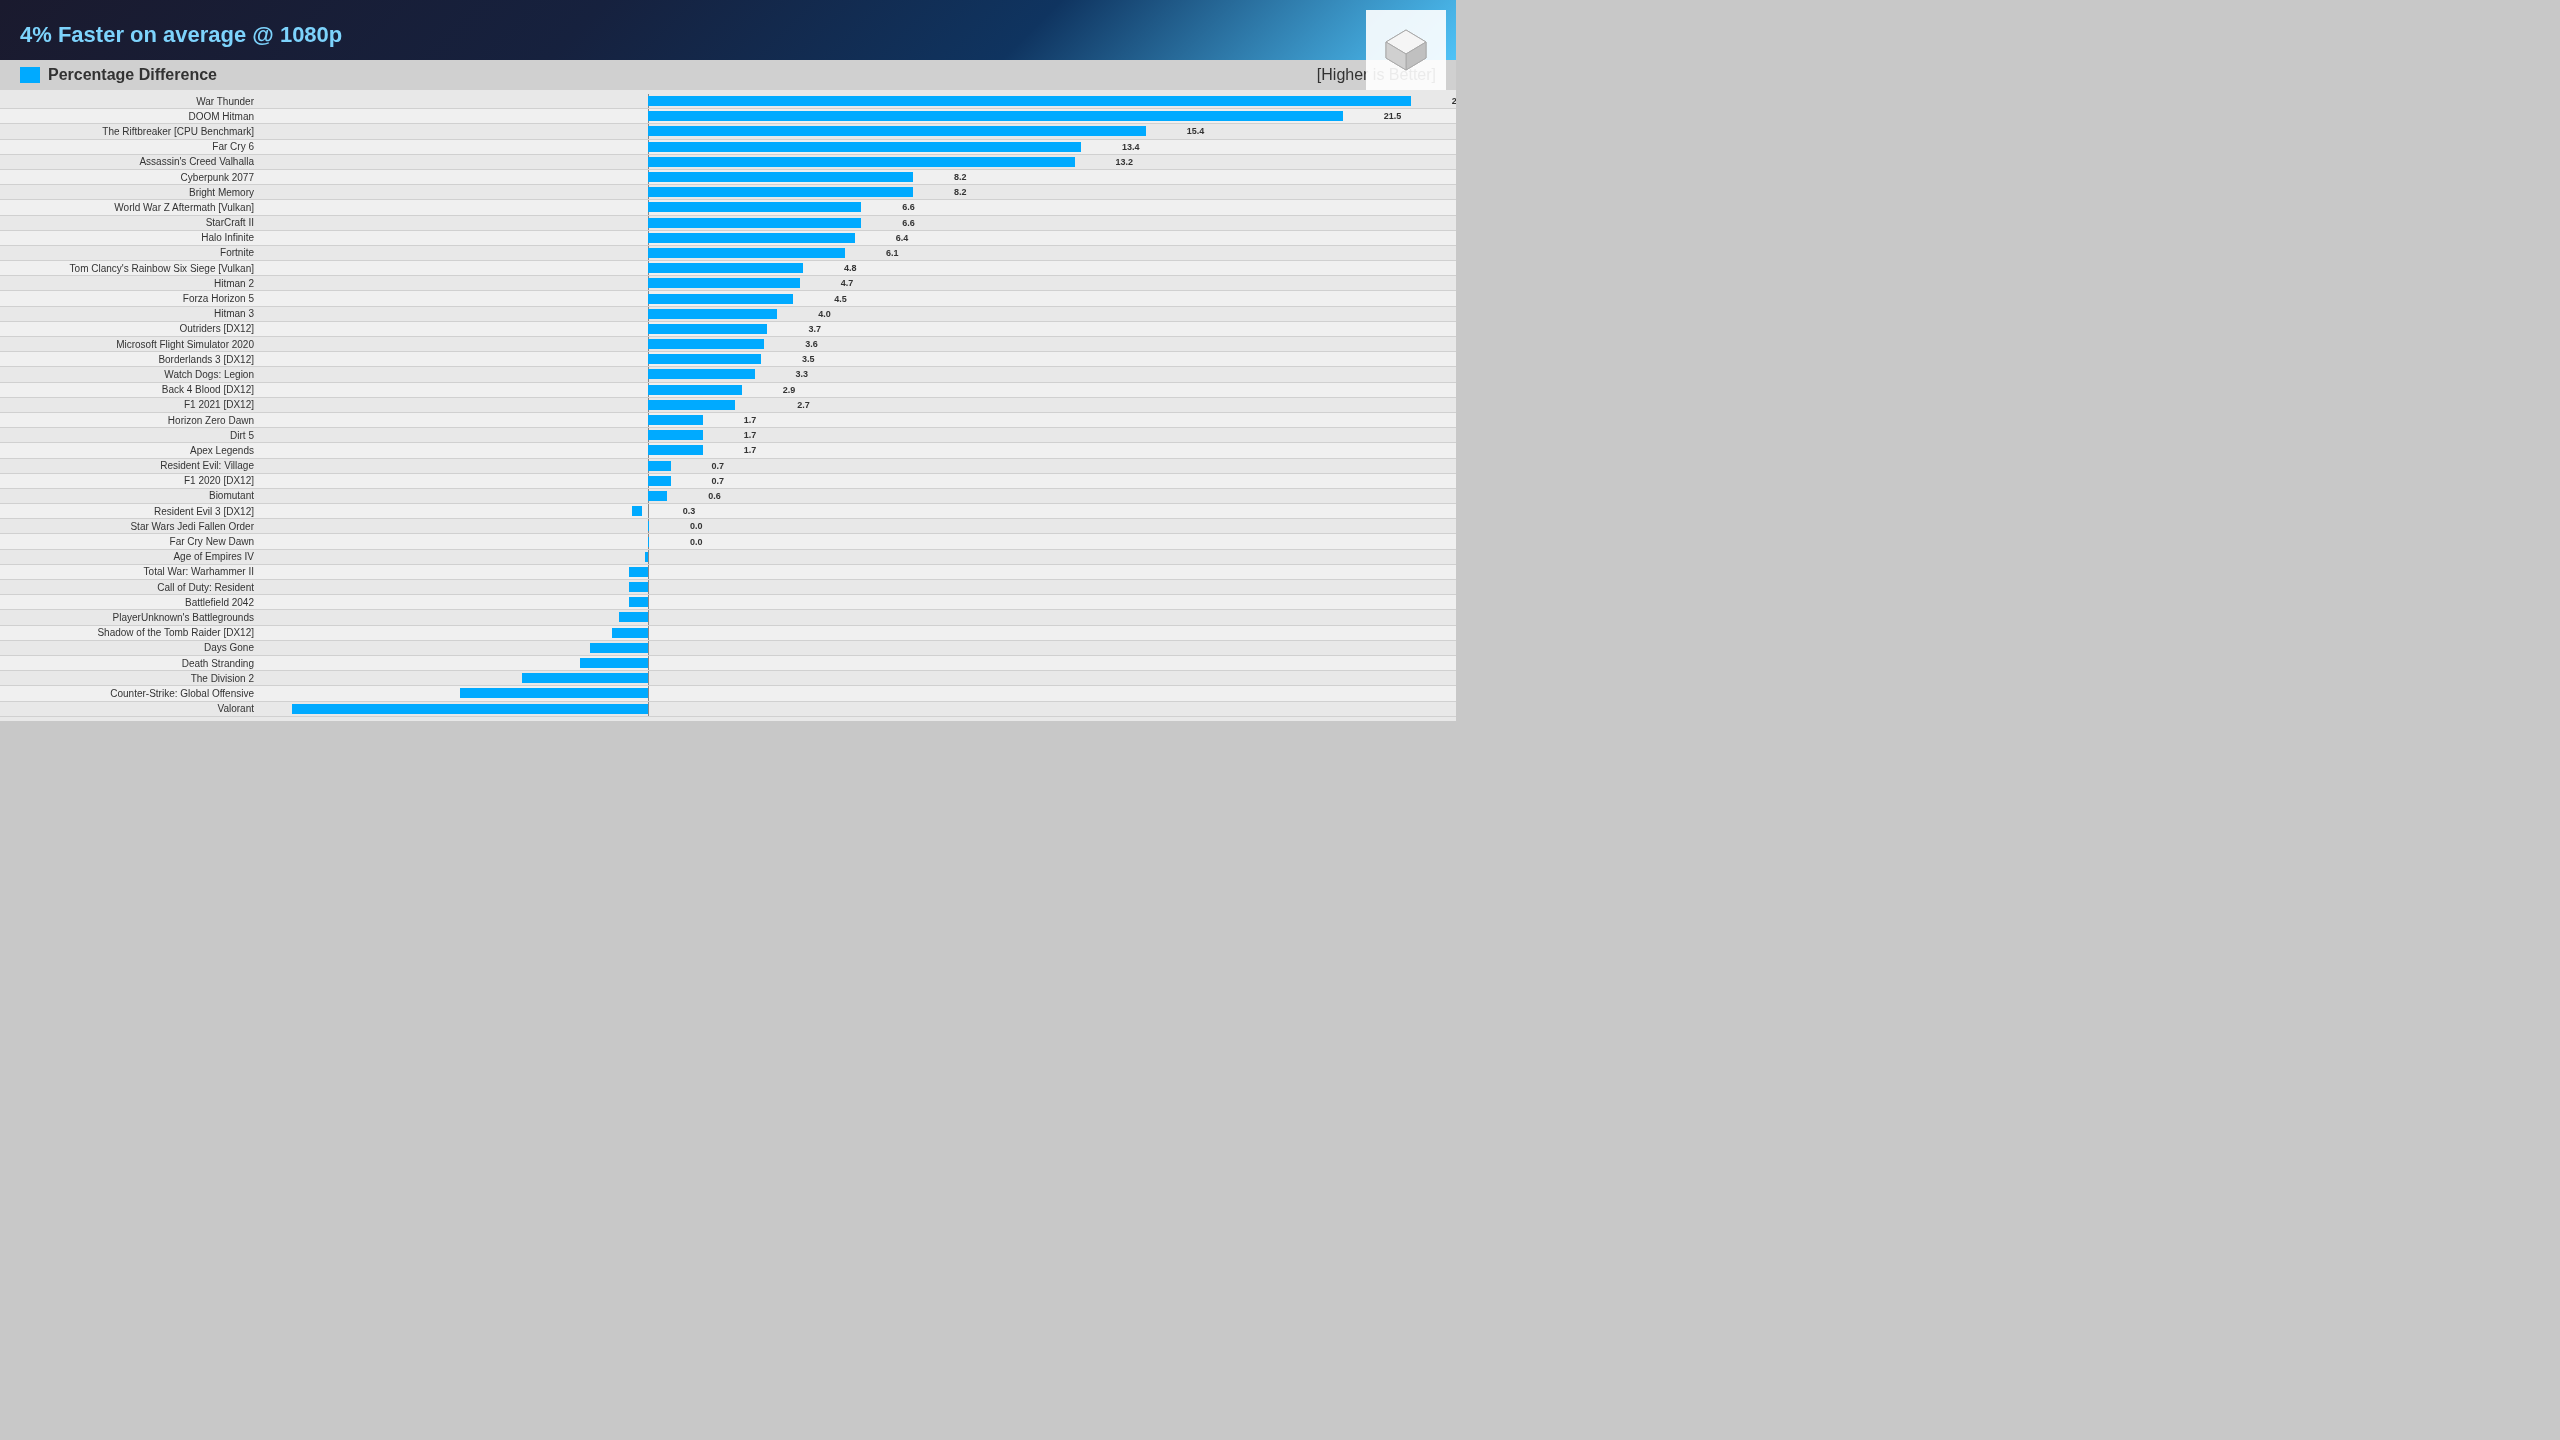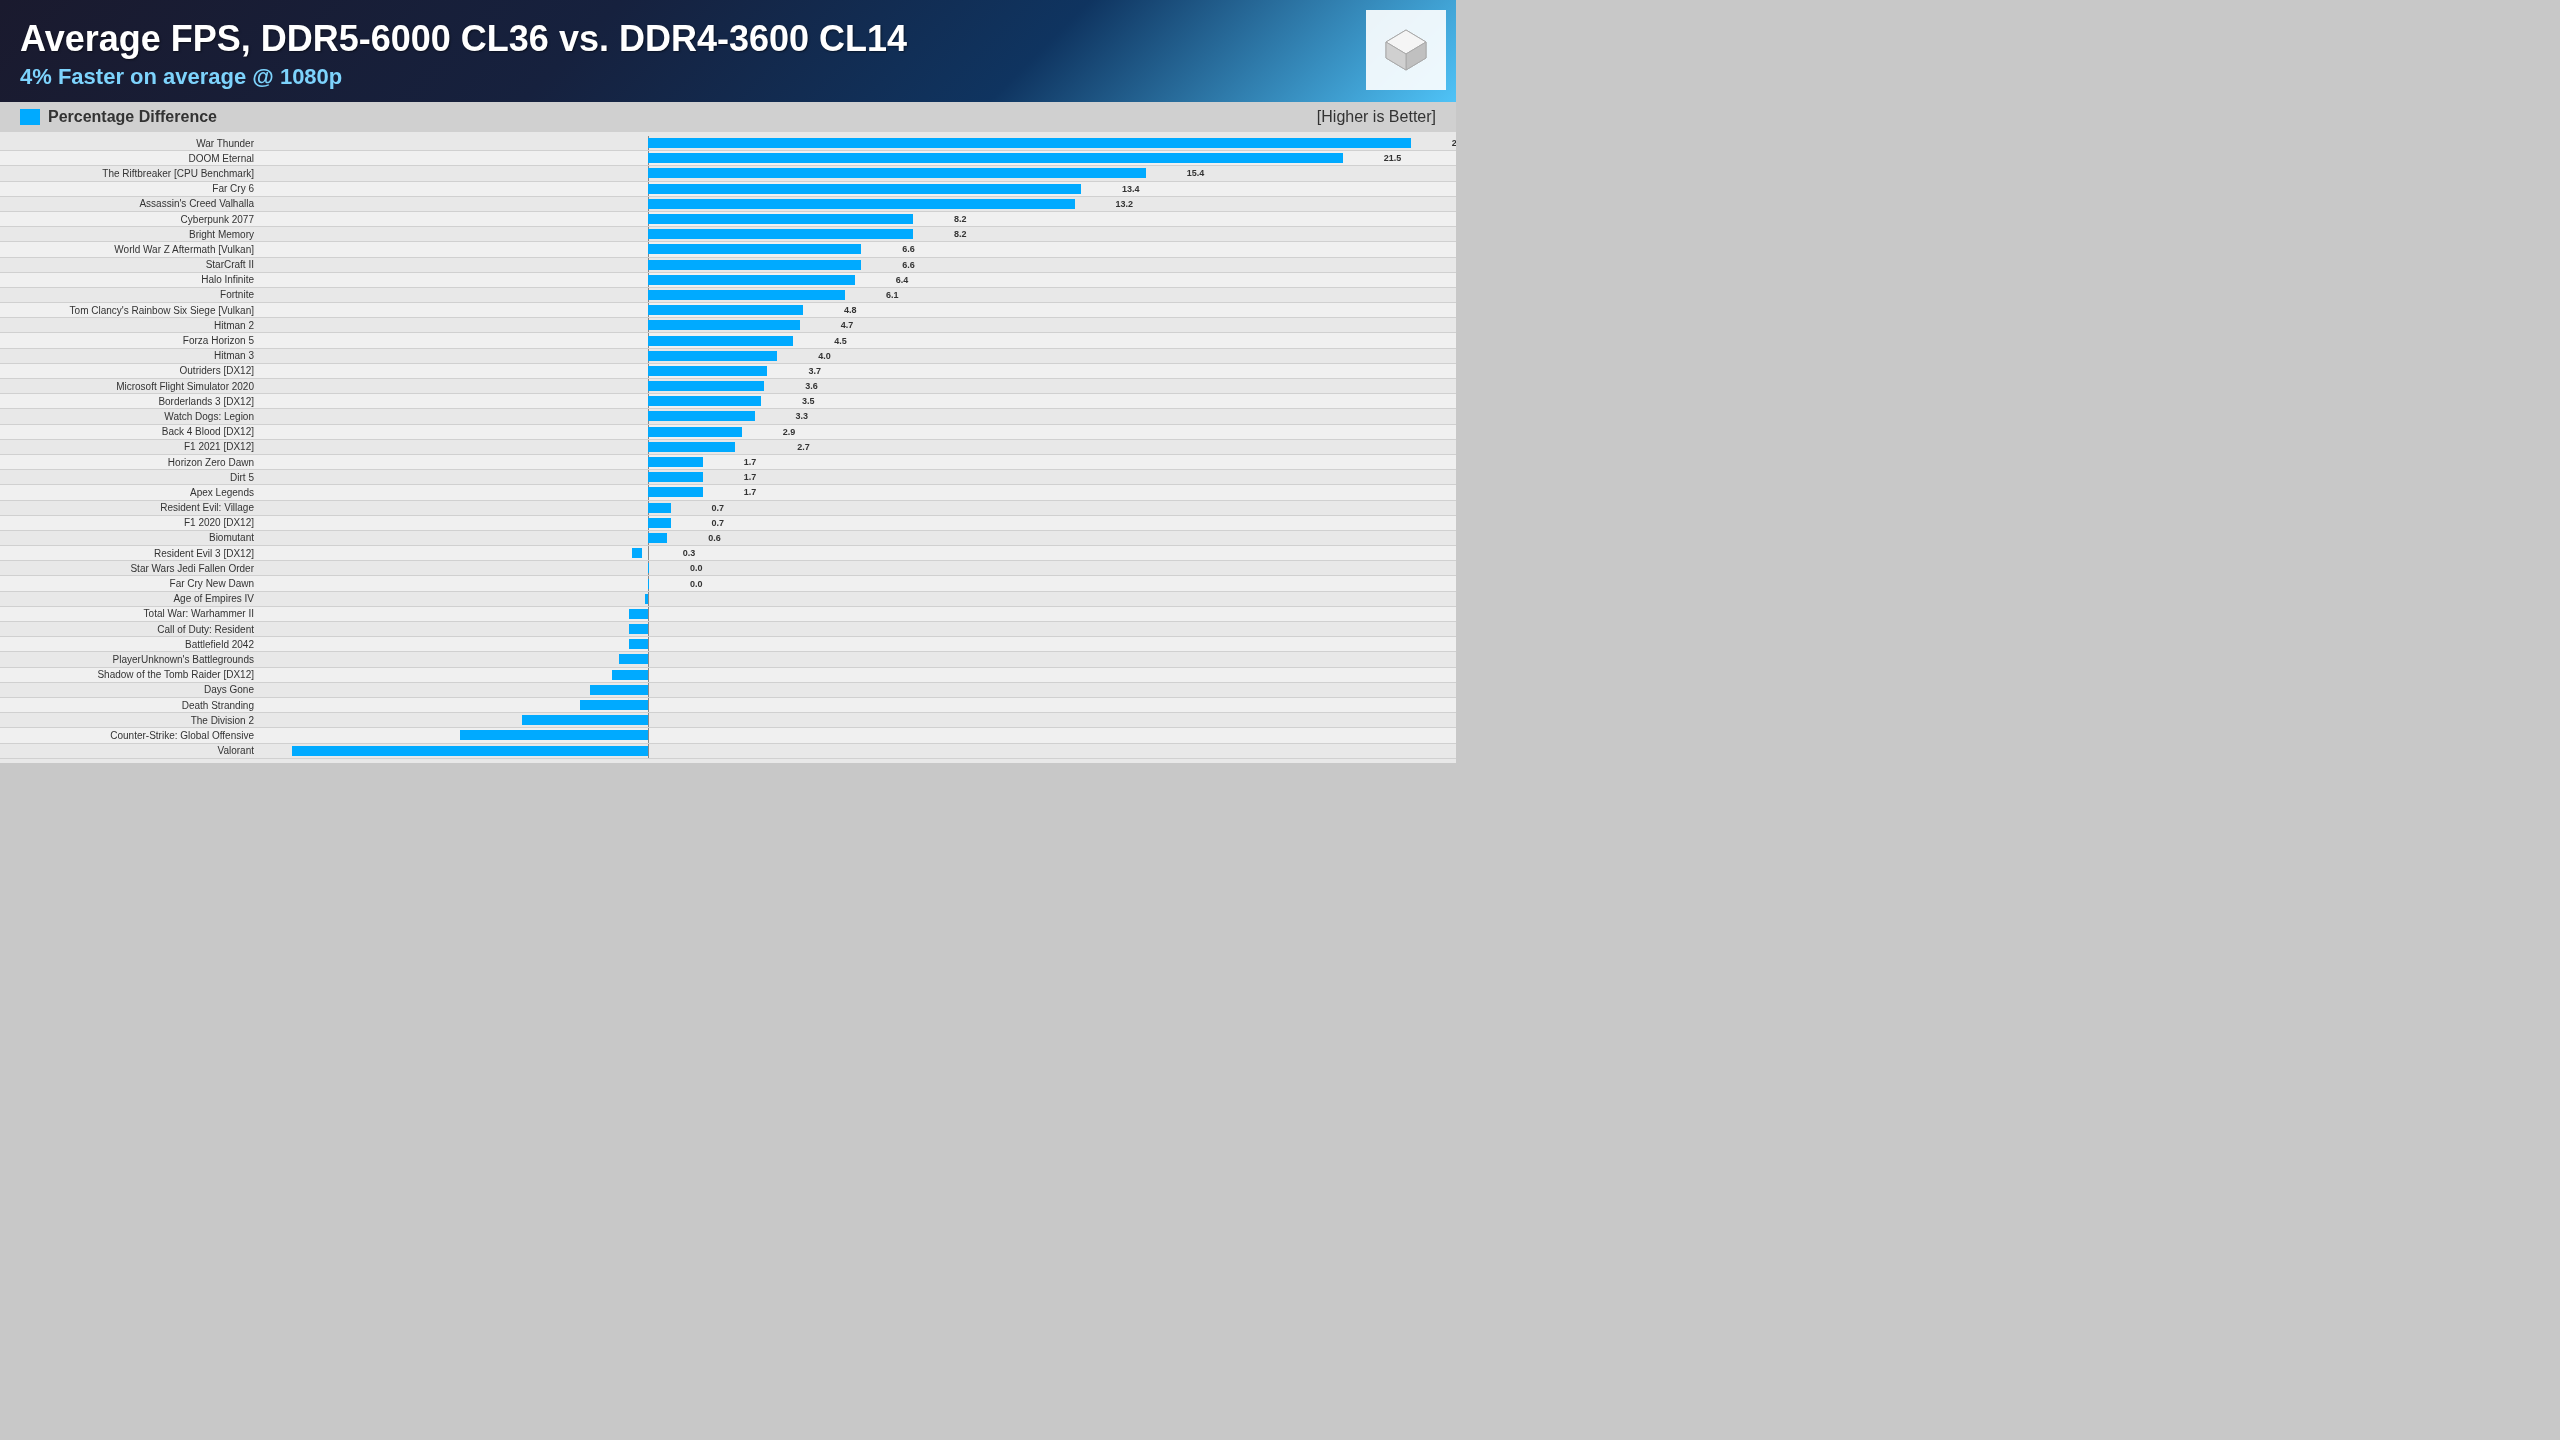--- a/index.html
+++ b/index.html
@@ -142,21 +142,20 @@
       font-weight: bold;
       white-space: nowrap;
       padding: 0 2px;
       margin-left: 39px;
     }
   </style>
 </head>
 <body>
 
 <div class="header">
-  <h1>Average FPS, DDR5-6000 CL36 vs. DDR4-3600 CL14</h1>
   <h2>4% Faster on average @ 1080p</h2>
   <div class="logo-box">
     <svg class="logo-cube" viewBox="0 0 50 50">
       <polygon points="25,5 45,17 45,33 25,45 5,33 5,17" fill="#e0e0e0" stroke="#aaa" stroke-width="1"></polygon>
       <polygon points="25,5 45,17 25,29 5,17" fill="#f5f5f5" stroke="#aaa" stroke-width="1"></polygon>
       <polygon points="25,29 45,17 45,33 25,45" fill="#c0c0c0" stroke="#aaa" stroke-width="1"></polygon>
       <polygon points="25,29 5,17 5,33 25,45" fill="#d0d0d0" stroke="#aaa" stroke-width="1"></polygon>
     </svg>
   </div>
 </div>
@@ -174,21 +173,21 @@
       <div class="game-label">War Thunder</div>
       <div class="bar-area" style="position: relative;">
         <div class="zero-line" style="left: 387.892px;"></div>
         <div style="position: absolute; top: 50%; transform: translateY(-50%); display: flex; align-items: center; left: 387.892px;">
           <div class="bar-positive" style="width: 762.854px;"></div>
           <div class="bar-value">23.6</div>
         </div>
       </div>
     </div>
     <div class="chart-row">
-      <div class="game-label">DOOM Eternal</div>
+      <div class="game-label">DOOM Hitman</div>
       <div class="bar-area" style="position: relative;">
         <div class="zero-line" style="left: 387.892px;"></div>
         <div style="position: absolute; top: 50%; transform: translateY(-50%); display: flex; align-items: center; left: 387.892px;">
           <div class="bar-positive" style="width: 694.973px;"></div>
           <div class="bar-value">21.5</div>
         </div>
       </div>
     </div>
     <div class="chart-row">
       <div class="game-label">The Riftbreaker [CPU Benchmark]</div>

